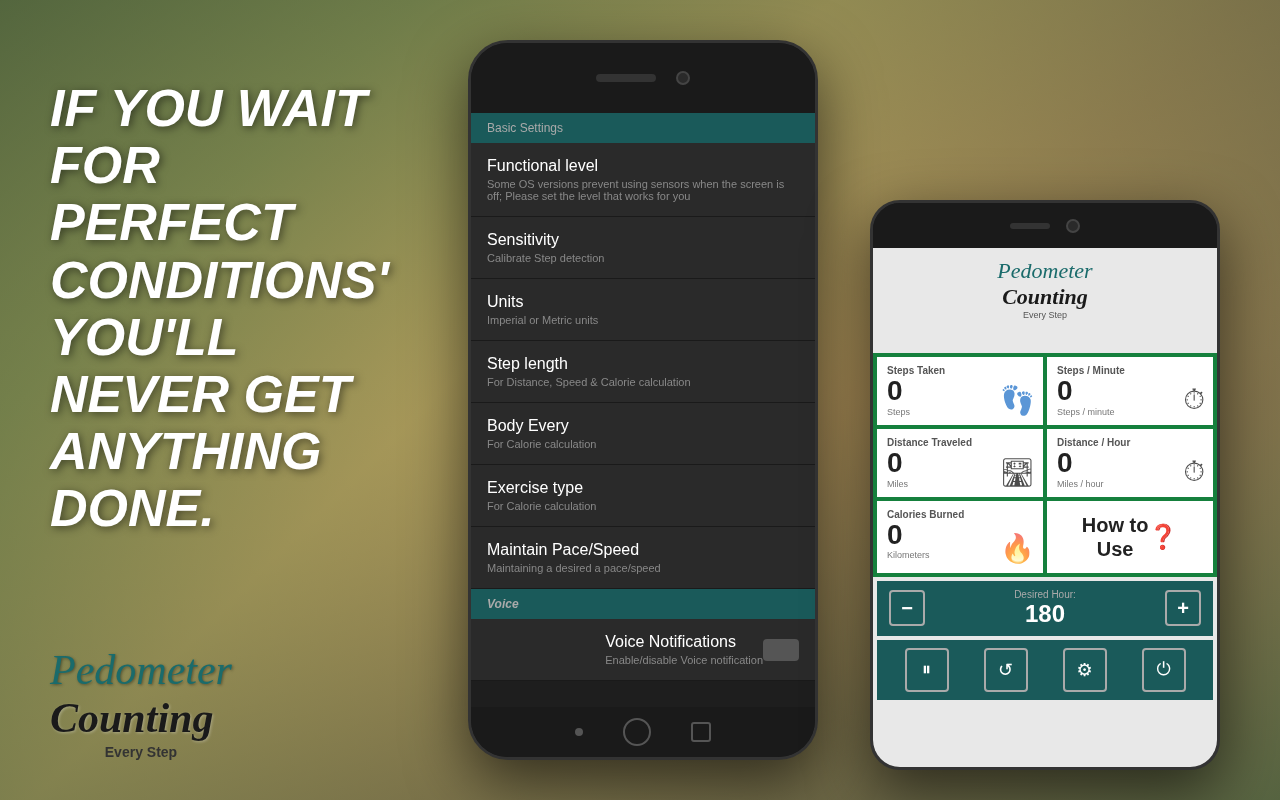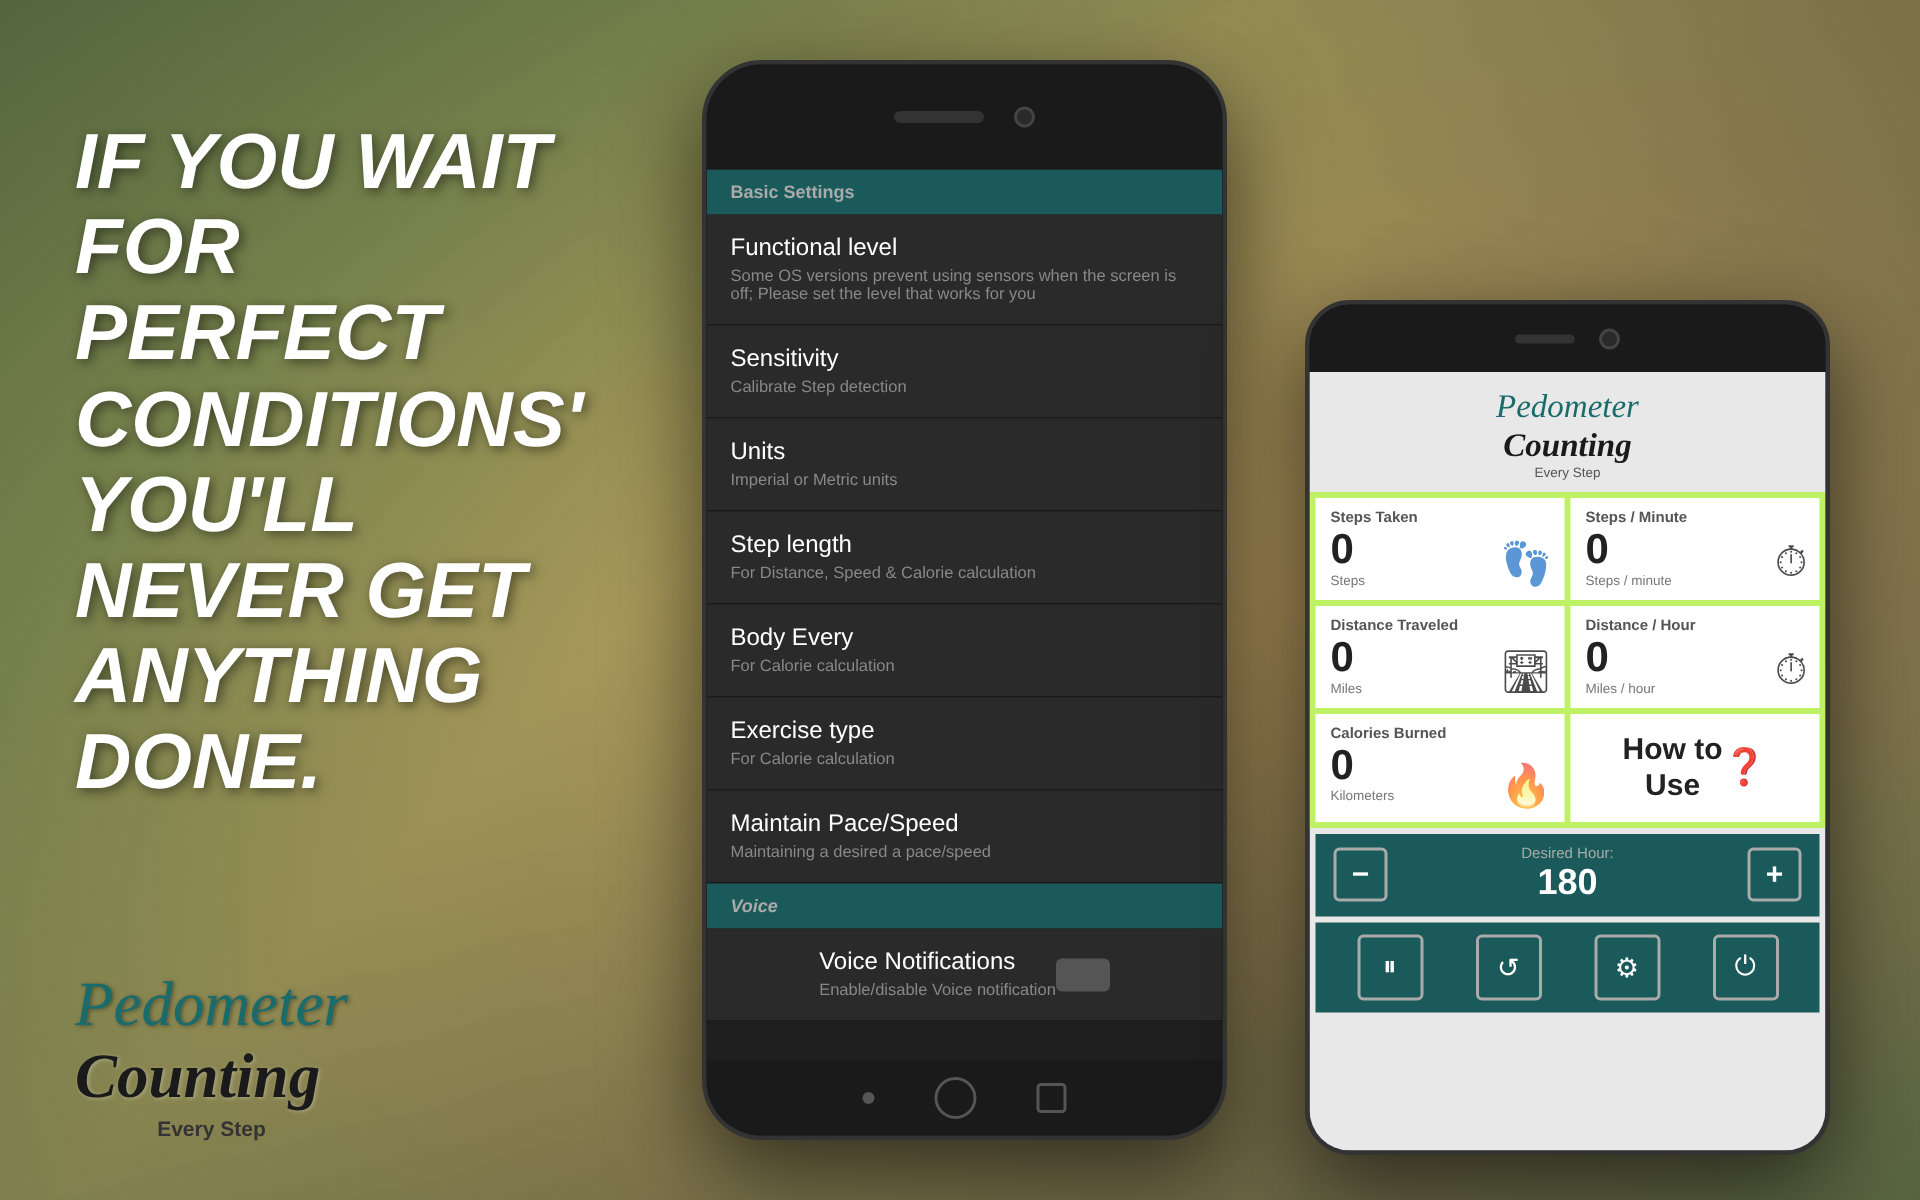--- a/index.html
+++ b/index.html
@@ -114,21 +114,21 @@
     .settings-screen {
       background: #1e1e1e;
       height: calc(100% - 70px - 50px);
       overflow: hidden;
     }
     .settings-header {
       background: #1a5a5a;
       padding: 8px 16px;
       color: #aaa;
       font-size: 12px;
-      font-weight: bold;
+      font-weight: normal;
     }
     .settings-item {
       background: #2a2a2a;
       padding: 14px 16px;
       border-bottom: 1px solid #1a1a1a;
       cursor: pointer;
     }
     .settings-item-title {
       color: #ffffff;
       font-size: 16px;
@@ -146,21 +146,21 @@
       font-size: 12px;
       font-weight: bold;
       font-style: italic;
     }
     .settings-item-voice {
       background: #2a2a2a;
       padding: 14px 16px;
       border-bottom: 1px solid #1a1a1a;
       display: flex;
       align-items: center;
-      justify-content: center;
+      justify-content: flex-end;
     }
     .toggle-switch {
       width: 36px;
       height: 22px;
       background: #555;
       border-radius: 4px;
     }
 
     .phone-left-bottom {
       background: #1a1a1a;
@@ -246,21 +246,22 @@
       color: #555;
       font-style: normal;
     }
 
     
     .stats-grid {
       display: grid;
       grid-template-columns: 1fr 1fr;
       gap: 4px;
       padding: 4px;
-      background: #bef264;
+      background: #15803d;
+      margin-top: 25px;
     }
     .stat-card {
       background: white;
       padding: 8px 10px;
       position: relative;
     }
     .stat-label {
       font-size: 10px;
       color: #555;
       font-weight: bold;

